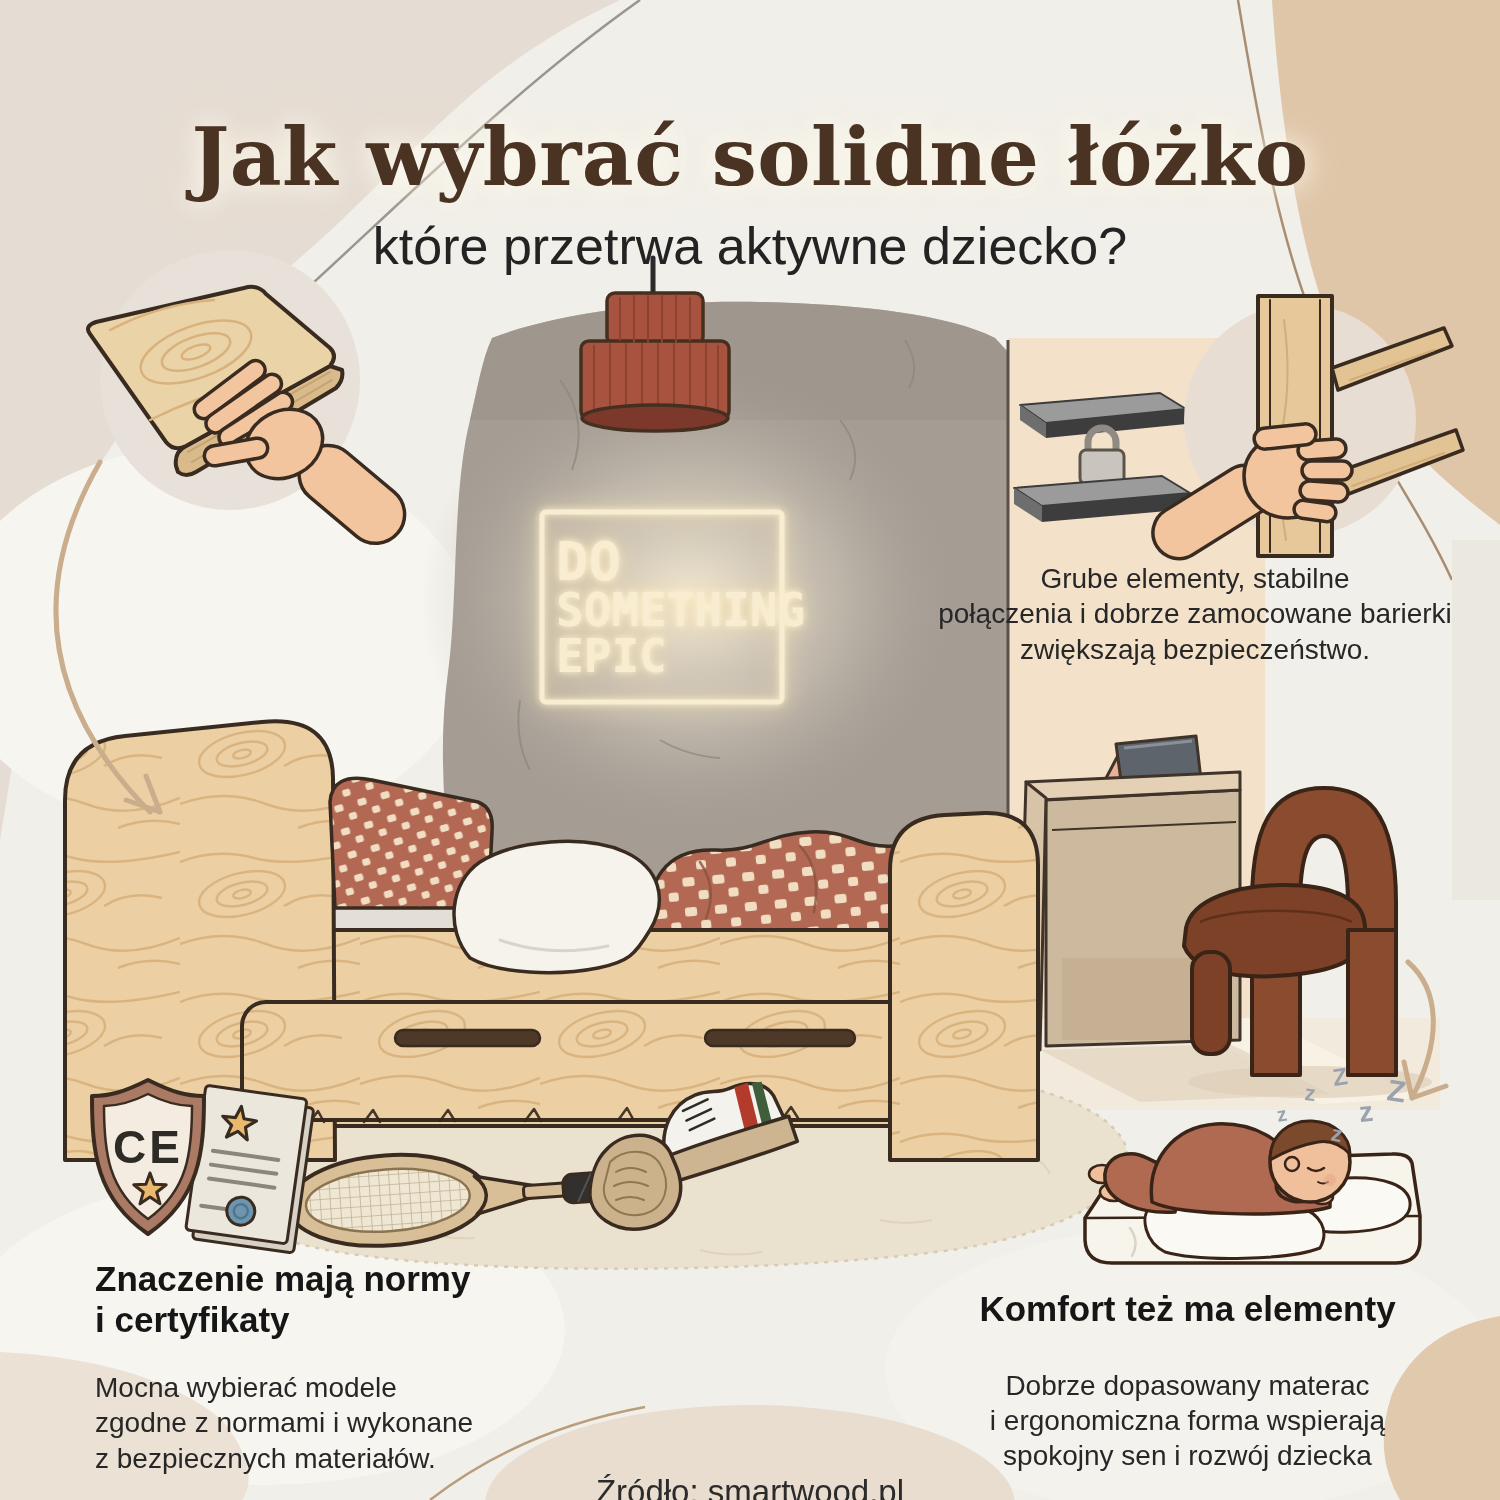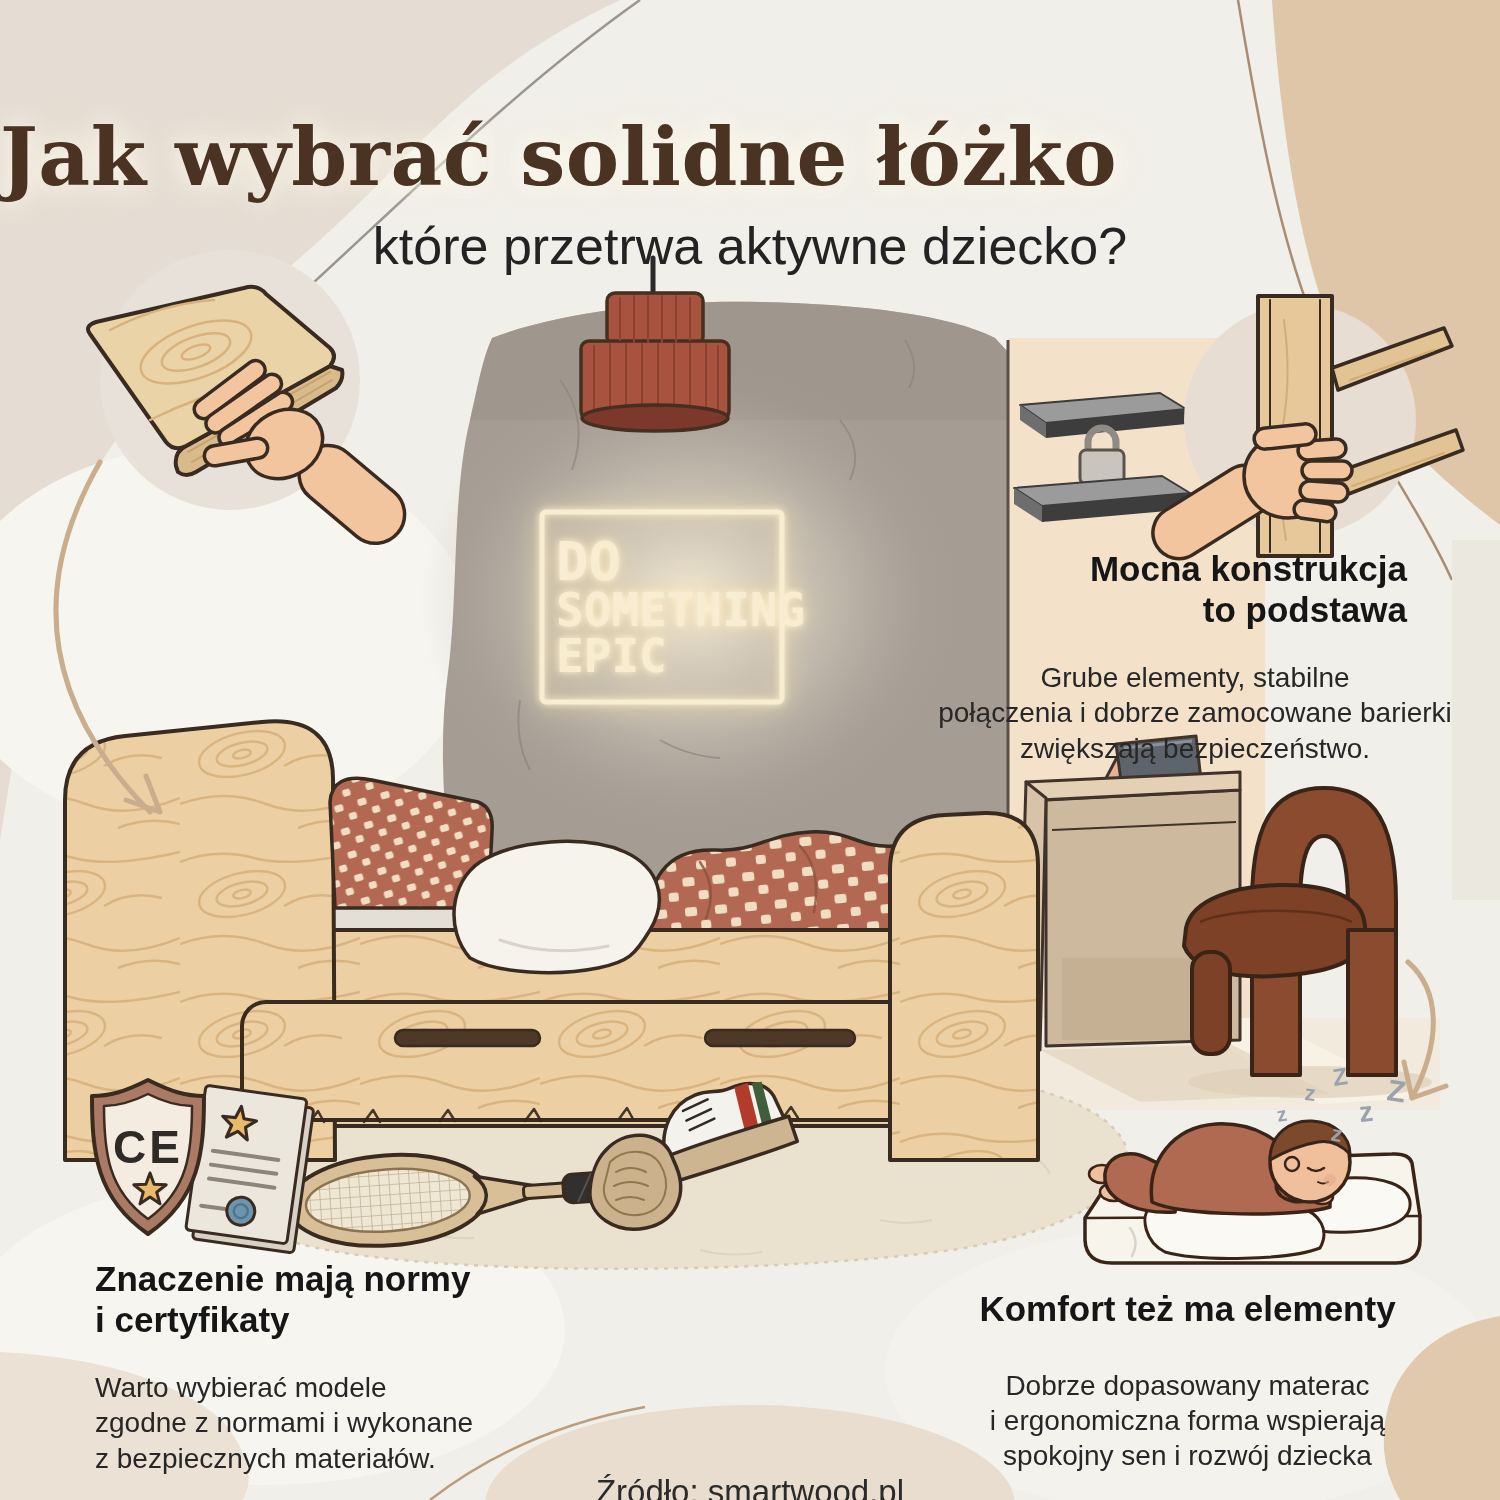--- a/index.html
+++ b/index.html
@@ -1,21 +1,21 @@
 <!DOCTYPE html>
 <html><head>
 <meta charset="utf-8">
 <style>
   html,body{margin:0;padding:0;background:#f1efe9;}
   .canvas{position:relative;width:1500px;height:1500px;background:#f1efe9;overflow:hidden;
           font-family:"Liberation Sans",sans-serif;}
   .art{position:absolute;left:0;top:0;width:1500px;height:1500px;}
   .txt{position:absolute;white-space:pre-line;}
   h1,h2,p{margin:0;}
-  .title{left:0;right:0;top:110px;font-family:"DejaVu Serif",serif;
+  .title{left:0;right:0;top:110px;text-align:center;font-family:"DejaVu Serif",serif;
          font-weight:bold;font-size:80px;color:#4a3322;letter-spacing:.5px;
          text-shadow:0 0 24px rgba(255,252,240,.95),0 0 46px rgba(255,246,222,.65);}
   .subtitle{left:0;right:0;top:216px;text-align:center;font-size:52px;color:#232323;}
   .sec h2{font-size:35px;line-height:1.16;font-weight:bold;color:#161616;}
   .sec p{font-size:28px;line-height:1.26;color:#272727;margin-top:12px;}
   .sec-materials{left:95px;top:500px;width:430px;}
   .sec-construction{left:915px;top:531px;width:560px;}
   .sec-construction h2{text-align:right;padding-right:68px;}
   .sec-construction p{text-align:center;}
   .sec-certificates{left:95px;top:1241px;width:500px;}
@@ -330,31 +330,29 @@
     <path d="M1408,962 C1440,990 1442,1040 1412,1098"></path>
     <path d="M1412,1098 L1404,1062 M1412,1098 L1446,1086"></path>
   </g>
 </svg>
 
 <h1 class="txt title">Jak wybrać solidne łóżko</h1>
 <div class="txt subtitle">które przetrwa aktywne dziecko?</div>
 
 
 <div class="txt sec sec-construction">
-  <h2>Mocna konstrukcja
-to podstawa</h2>
   <p>Grube elementy, stabilne
 połączenia i dobrze zamocowane barierki
 zwiększają bezpieczeństwo.</p>
 </div>
 
 <div class="txt sec sec-certificates">
   <h2>Znaczenie mają normy
 i certyfikaty</h2>
-  <p>Warto wybierać modele
+  <p>Mocna wybierać modele
 zgodne z normami i wykonane
 z bezpiecznych materiałów.</p>
 </div>
 
 <div class="txt sec sec-comfort">
   <h2>Komfort też ma elementy</h2>
   <p>Dobrze dopasowany materac
 i ergonomiczna forma wspierają
 spokojny sen i rozwój dziecka</p>
 </div>

